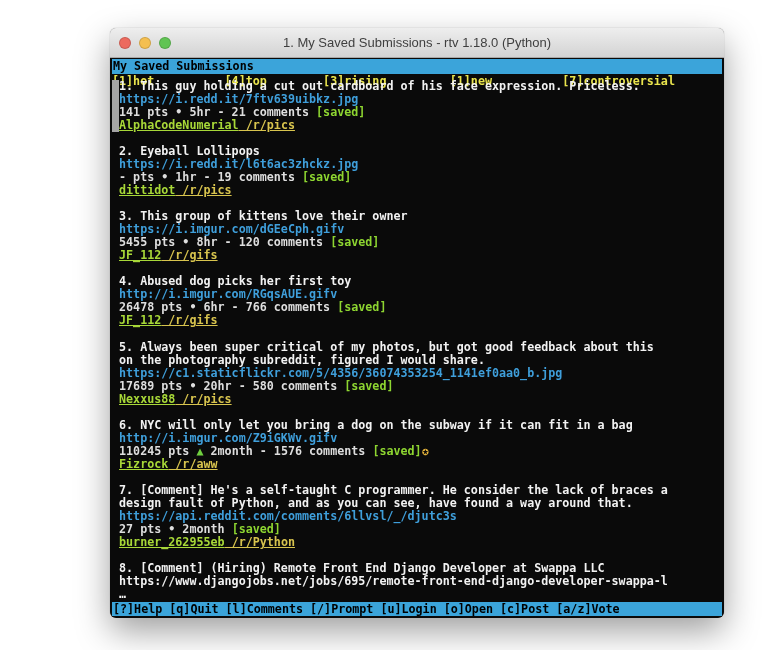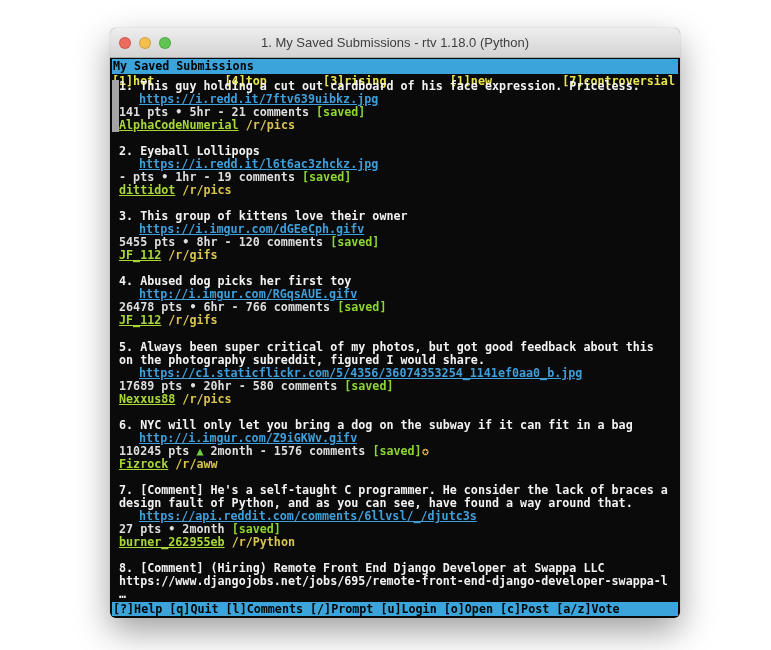--- a/index.html
+++ b/index.html
@@ -1,45 +1,45 @@
 <!DOCTYPE html>
 <html><head>
 <meta charset="utf-8">
 <style>
   html,body{margin:0;padding:0;background:#ffffff;}
   .stage{position:relative;width:771px;height:650px;background:#ffffff;overflow:hidden;
          font-family:"DejaVu Sans Mono",monospace;}
-  .window{position:absolute;left:110px;top:28px;width:570px;height:589px;border-radius:6px;
+  .window{position:absolute;left:110px;top:28px;width:614px;height:589px;border-radius:6px;
           box-shadow:0 14px 34px rgba(0,0,0,0.38), 0 0 1px rgba(0,0,0,0.45);background:#a3a3a3;}
   .titlebar{height:29px;border-radius:6px 6px 0 0;
             background:linear-gradient(#eeeeee,#d3d3d3);
             border-bottom:1px solid #a8a8a8;position:relative;
             display:flex;align-items:center;justify-content:center;
             font-family:"Liberation Sans",sans-serif;font-size:13px;color:#3f3f3f;}
   .lights{position:absolute;left:9px;top:0;height:100%;display:flex;align-items:center;gap:8px;}
   .light{width:12px;height:12px;border-radius:50%;border:0.5px solid rgba(0,0,0,0.15);padding:0;}
   .terminal{position:relative;height:557px;background:#0a0a0a;border-radius:0 0 6px 6px;
             padding:1px 2px 2px 2px;display:flex;flex-direction:column;
             font-size:11.7px;line-height:13.05px;font-weight:bold;white-space:pre;color:#e0e0e0;}
   .bar{background:#3ba4da;color:#000000;height:14.5px;line-height:14.5px;
        display:flex;justify-content:space-between;padding:0 1px;}
   .sortbar{position:relative;height:14.5px;line-height:14.5px;color:#e9e44d;}
   .sortbar span{position:absolute;top:0;}
   .submission{position:relative;padding-left:1ch;}
   .submission.spaced{margin-bottom:13.05px;}
   .cursor{position:absolute;left:0;top:0;width:0.95ch;background:#a5a5a5;}
   .line{height:13.05px;}
   .t-title{color:#f2f2f2;}
-  .t-link{color:#3f9fdb;text-decoration:underline;cursor:pointer;padding-left:20px;}
+  .t-link{color:#3f9fdb;cursor:pointer;}
   .seg-stat{color:#dedede;}
   .seg-saved{color:#8ed631;}
   .seg-arrow{color:#6fcf3f;}
   .seg-gold{color:#e5b33b;}
   .t-author{color:#a8d838;text-decoration:underline;}
-  .t-subreddit{color:#d8c44e;}
+  .t-subreddit{color:#d8c44e;text-decoration:underline;}
   .footer{margin-top:auto;justify-content:flex-start;}
 </style>
 </head>
 <body>
 
 <div class="stage">
   <div class="window">
 
     <div class="titlebar">
       <div class="lights">

